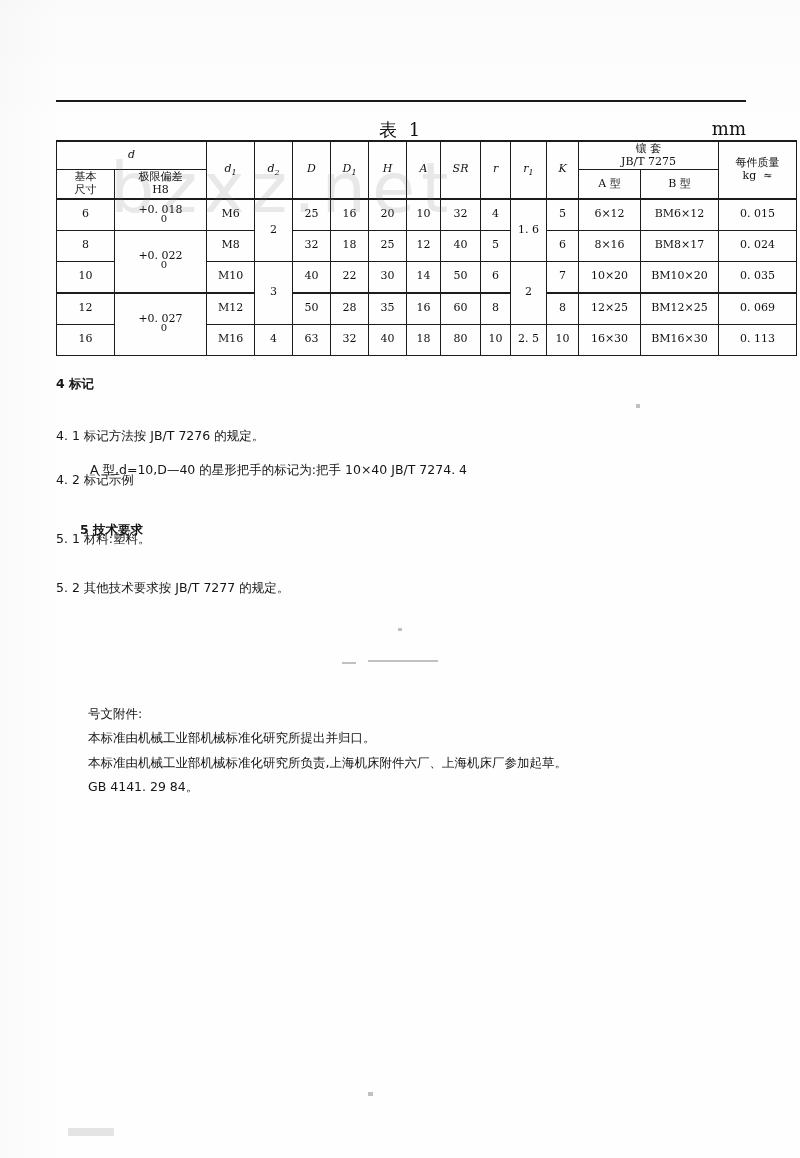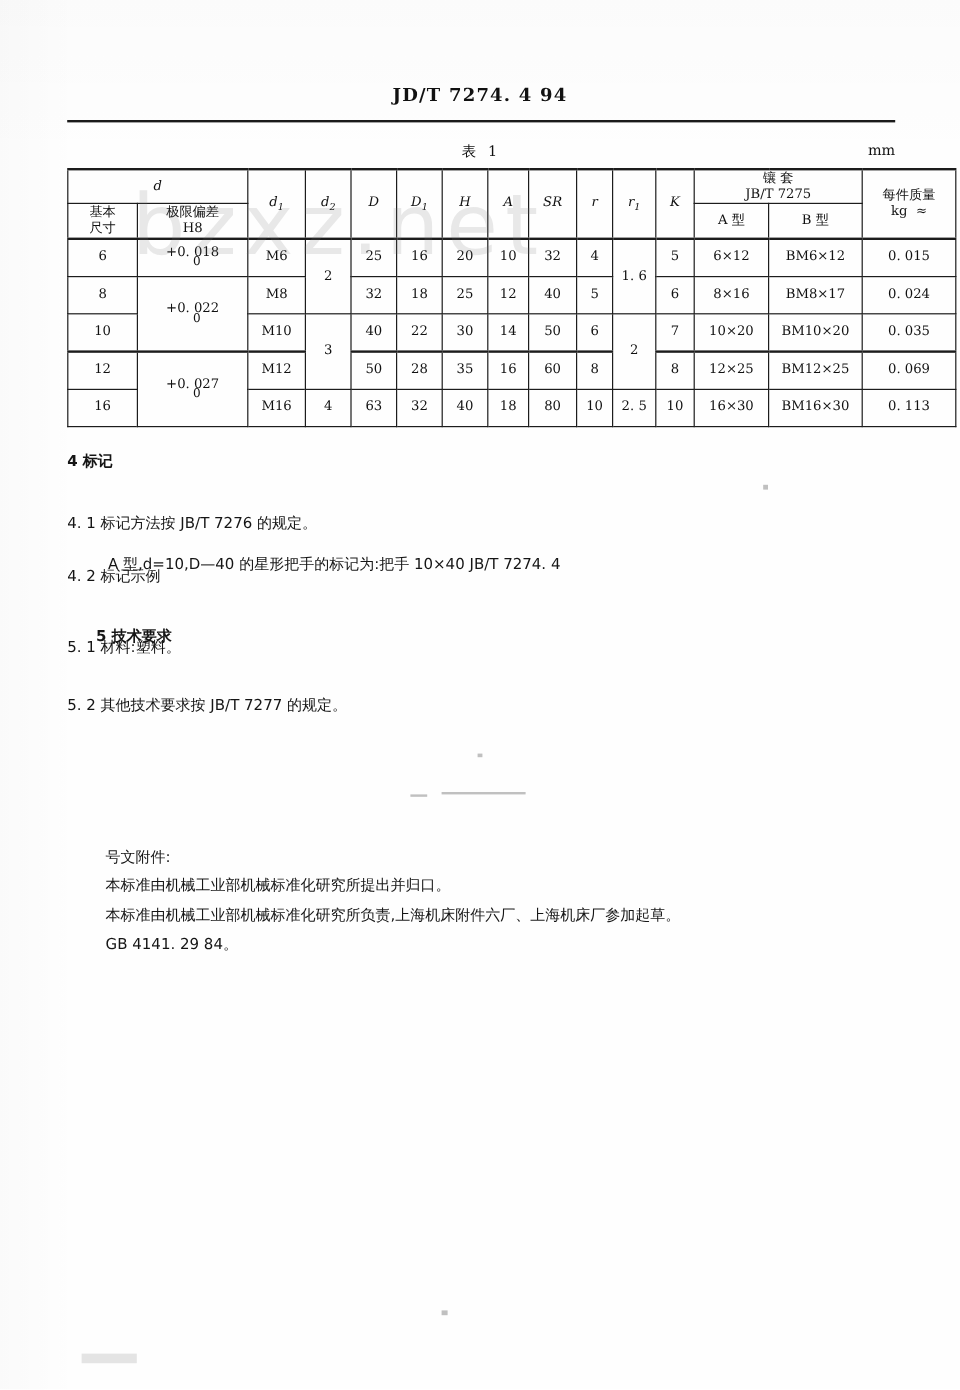--- a/index.html
+++ b/index.html
@@ -76,21 +76,21 @@
   }
 
   
   .table-caption {
     position: absolute;
     left: 56px;
     top: 118px;
     width: 690px;
     height: 18px;
     font-family: "DejaVu Serif", "Liberation Serif", serif;
-    font-size: 12px;
+    font-size: 18px;
   }
   .table-caption .cap-center {
     position: absolute;
     left: 0; right: 0;
     text-align: center;
     letter-spacing: 3px;
   }
   .table-caption .cap-right {
     position: absolute;
     right: 0;
@@ -190,21 +190,20 @@
     background: rgba(150,150,150,0.25);
   }
 </style>
 </head>
 <body>
 
 <div class="page">
 
   <div class="watermark">bzxz.net</div>
 
-  <div class="doc-header">JD/T 7274. 4    94</div>
   <div class="header-rule"></div>
 
   <div class="table-caption">
     <span class="cap-center">表 1</span>
     <span class="cap-right">mm</span>
   </div>
 
   <div class="tbl-wrap">
     <table class="spec">
       <colgroup>

